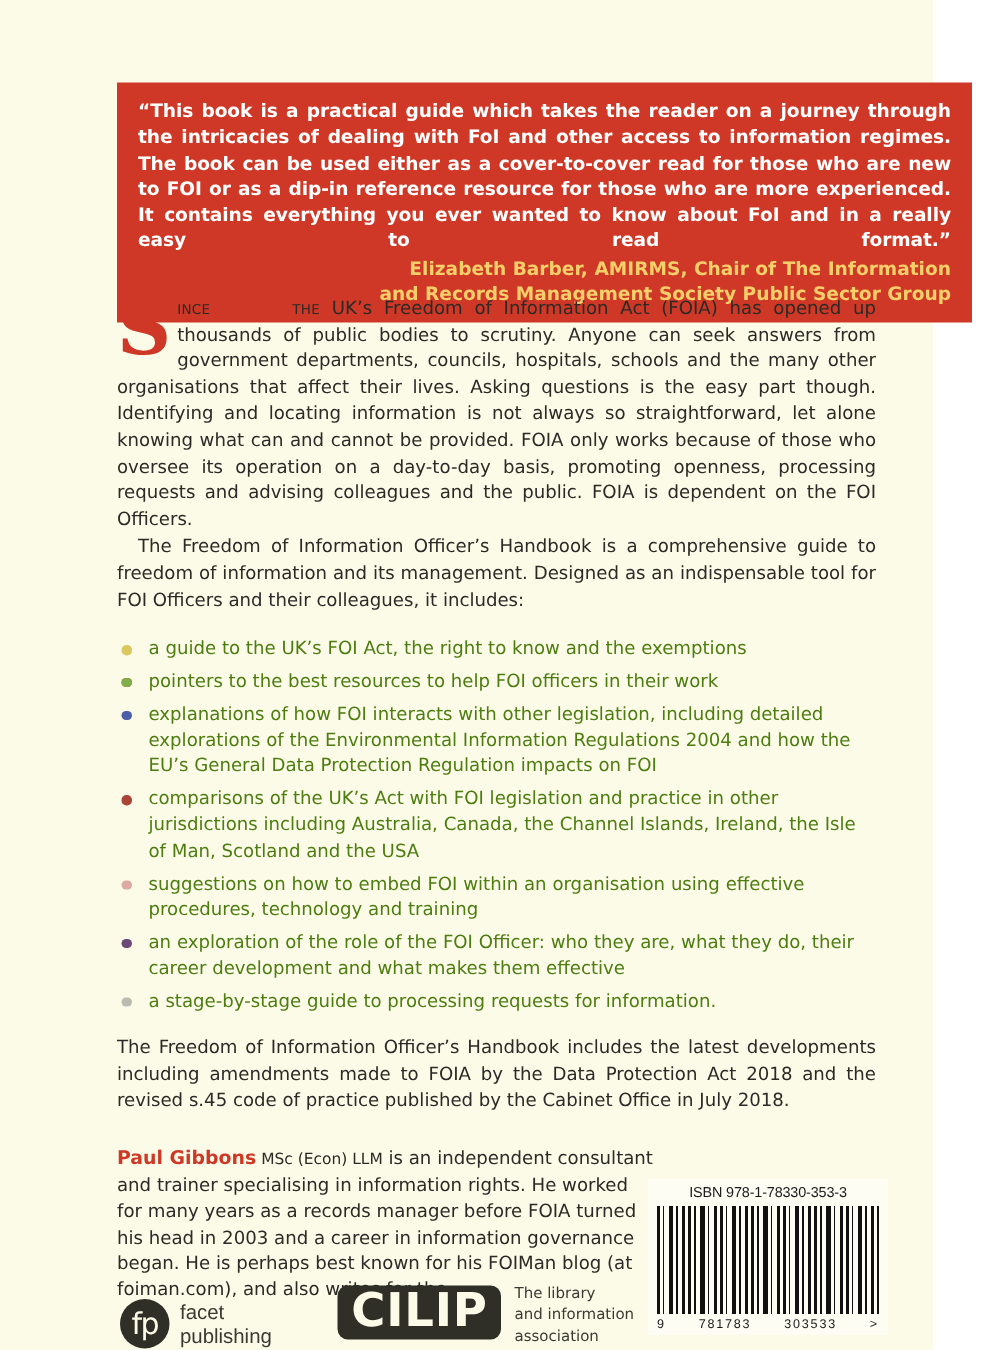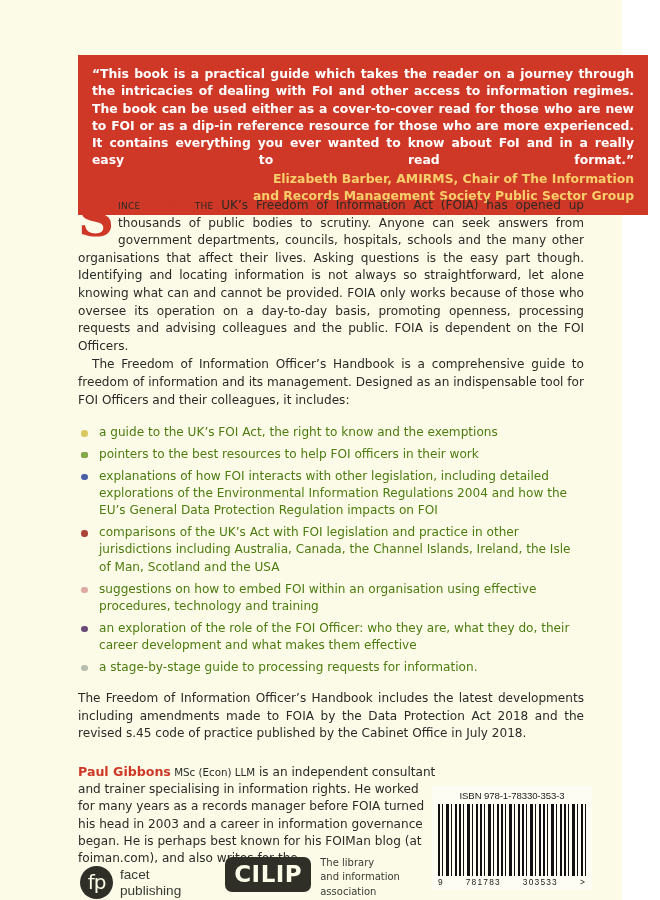--- a/index.html
+++ b/index.html
@@ -211,21 +211,21 @@
   .cilip-badge {
     background: #2f2f28;
     border-radius: 7px;
     padding: 4px 9px 5px 9px;
     margin-top: 1px;
   }
   .cilip-badge span {
     color: #fbfbe8;
     font-family: "DejaVu Sans", sans-serif;
     font-weight: bold;
-    font-size: 23px;
+    font-size: 31px;
     line-height: 26px;
     letter-spacing: 0.5px;
   }
   .cilip-words {
     margin-left: 9px;
     font-size: 10px;
     line-height: 14.4px;
     color: #3a3a33;
   }
 </style>

